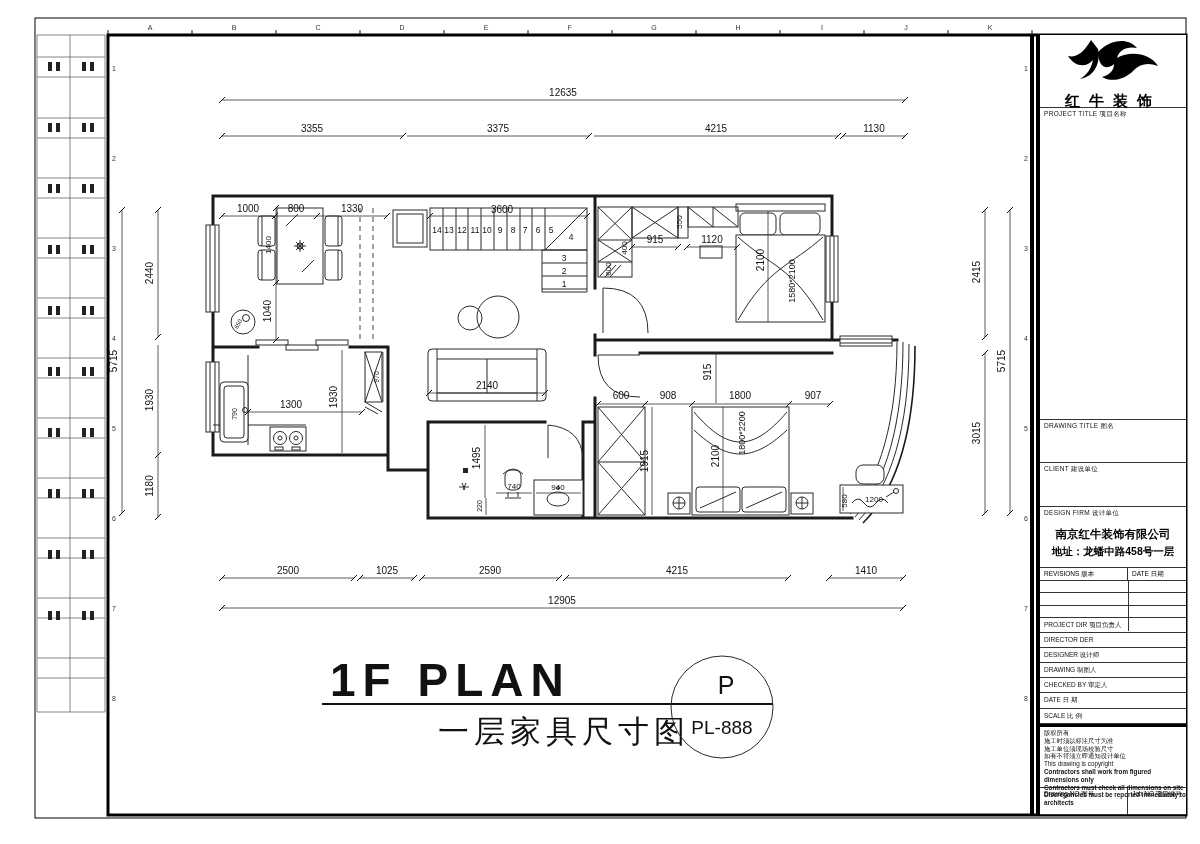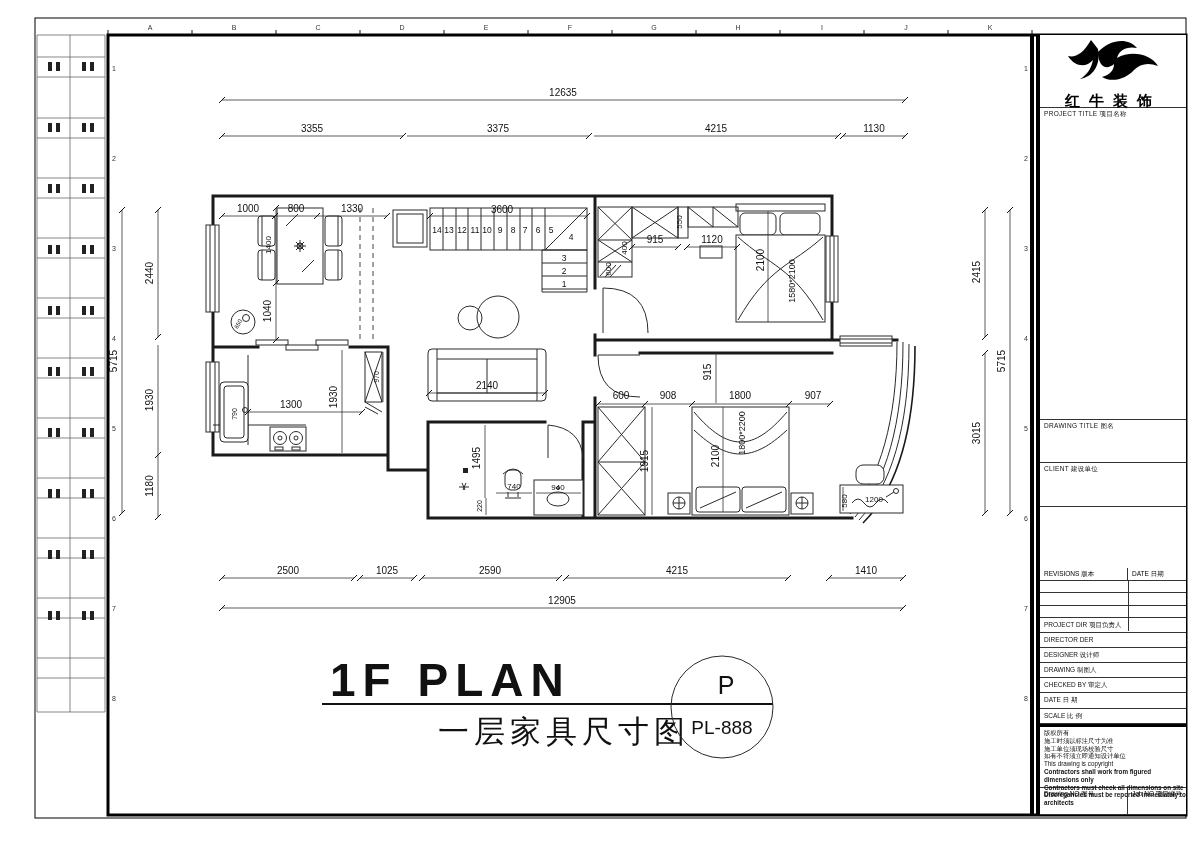--- a/index.html
+++ b/index.html
@@ -405,20 +405,25 @@
   </div>
   <div class="sec" id="projSec">
     <div class="lbl">PROJECT TITLE  项目名称</div>
   </div>
   <div class="sec" id="dwgSec">
     <div class="lbl">DRAWING TITLE  图名</div>
   </div>
   <div class="sec" id="cliSec">
     <div class="lbl">CLIENT  建设单位</div>
   </div>
+  <div class="sec" id="firmSec">
+    <div class="lbl">DESIGN FIRM  设计单位</div>
+    <div id="firmName">南京红牛装饰有限公司</div>
+    <div id="firmAddr">地址：龙蟠中路458号一层</div>
+  </div>
   <div class="sec" id="revHead">
     <div style="width:88px;border-right:1px solid #333;">REVISIONS  版本</div>
     <div style="flex:1;">DATE  日期</div>
   </div>
   <div class="sec" id="revRows">
     <div class="revSplit"></div>
     <div class="revRow"></div>
     <div class="revRow"></div>
     <div class="revRow"></div>
   </div>

